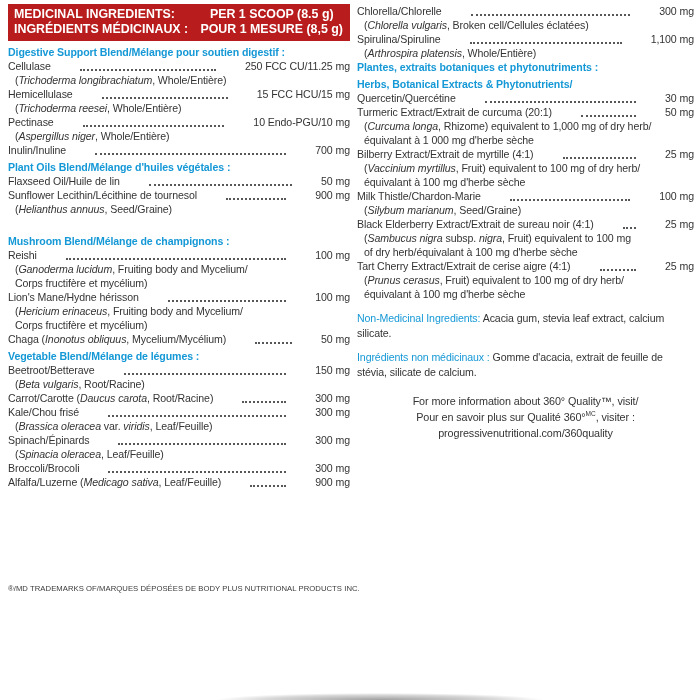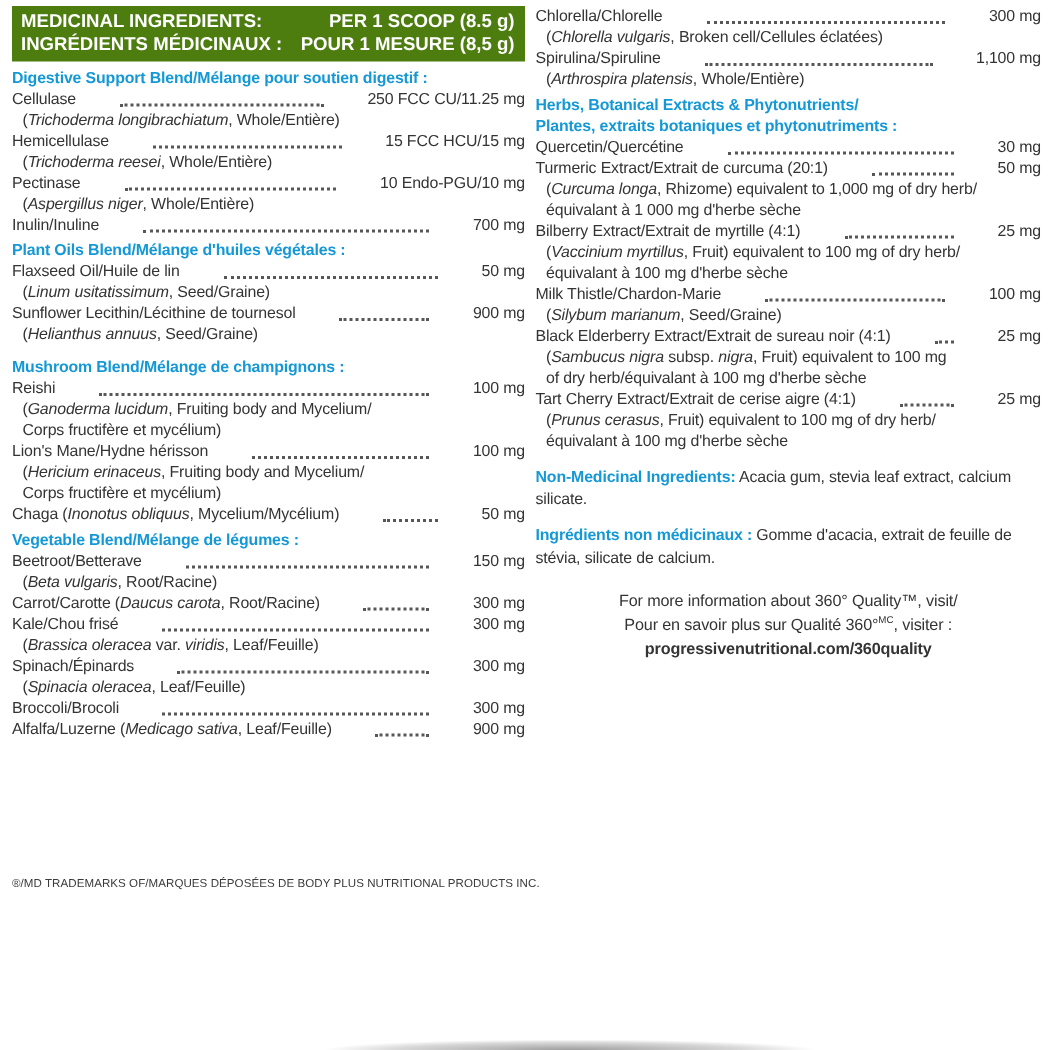--- a/index.html
+++ b/index.html
@@ -10,48 +10,48 @@
   }
   .col{position:absolute;top:4px;}
   .col-left{left:8px;width:342px;}
   .col-right{left:357px;width:337px;}
   .header-bar{
     display:flex;justify-content:space-between;align-items:stretch;
     color:#fff;font-weight:bold;font-size:12.4px;line-height:15px;
     padding:3px 7px 4px 6px;margin-bottom:4px;
   }
   .header-bar .hcol{display:flex;flex-direction:column;}
-  .header-bar .right{text-align:right;}
+  .header-bar .right{text-align:center;}
   .row{font-size:10.6px;line-height:14px;letter-spacing:-0.1px;}
   .heading{font-weight:bold;margin-top:3px;}
   .entry{display:flex;align-items:flex-end;gap:26px;}
   .entry .name{white-space:nowrap;}
   .entry .dots{flex:1;border-bottom:2px dotted #565759;margin:0 3px 2px 3px;min-width:8px;}
   .entry .amount{white-space:nowrap;}
   .detail{padding-left:7px;white-space:nowrap;}
   .para{margin-top:10px;line-height:14.5px;}
   .center{text-align:center;line-height:16px;font-size:10.8px;}
   .it{font-style:italic;}
-  .bd{font-weight:bold;}
+  .bd{font-weight:normal;}
   .sup{font-size:6.5px;vertical-align:super;line-height:0;letter-spacing:0;}
   .trademark{
     position:absolute;left:8px;top:584px;font-size:7.7px;letter-spacing:0.05px;
     color:#3a3a3c;white-space:nowrap;
   }
   .bottom-shadow{
     position:absolute;left:170px;bottom:0px;width:420px;height:9px;
     background:radial-gradient(ellipse 50% 100% at 50% 100%, rgba(40,40,42,0.45) 0%, rgba(40,40,42,0.18) 55%, rgba(40,40,42,0) 78%);
     pointer-events:none;
   }
 </style>
 </head>
 <body>
 
 <div class="col col-left">
-  <div class="header-bar" style="background: #4d7c0f;">
+  <div class="header-bar" style="background: #b91c1c;">
     <div class="hcol">
       <span>MEDICINAL INGREDIENTS:</span>
       <span>INGRÉDIENTS MÉDICINAUX :</span>
     </div>
     <div class="hcol right">
       <span>PER 1 SCOOP (8.5 g)</span>
       <span>POUR 1 MESURE (8,5 g)</span>
     </div>
   </div>
   <div>
@@ -78,28 +78,27 @@
         <span class="name"><span>Inulin/Inuline</span></span>
         <span class="dots"></span>
         <span class="amount">700 mg</span>
       </div>
       <div class="row heading" style="margin-top: 3px; color: rgb(21, 152, 214);"><span>Plant Oils Blend/Mélange d'huiles végétales :</span></div>
       <div class="row entry">
         <span class="name"><span>Flaxseed Oil/Huile de lin</span></span>
         <span class="dots"></span>
         <span class="amount">50 mg</span>
       </div>
-      <div class="row detail"><span>(</span><span class="it">Linum usitatissimum</span><span>, Seed/Graine)</span></div>
       <div class="row entry">
         <span class="name"><span>Sunflower Lecithin/Lécithine de tournesol</span></span>
         <span class="dots"></span>
         <span class="amount">900 mg</span>
       </div>
       <div class="row detail"><span>(</span><span class="it">Helianthus annuus</span><span>, Seed/Graine)</span></div>
-      <div class="row heading" style="margin-top: 8px; color: rgb(21, 152, 214);"><span>Mushroom Blend/Mélange de champignons :</span></div>
+      <div class="row heading" style="margin-top: 18px; color: rgb(21, 152, 214);"><span>Mushroom Blend/Mélange de champignons :</span></div>
       <div class="row entry">
         <span class="name"><span>Reishi</span></span>
         <span class="dots"></span>
         <span class="amount">100 mg</span>
       </div>
       <div class="row detail"><span>(</span><span class="it">Ganoderma lucidum</span><span>, Fruiting body and Mycelium/</span></div>
       <div class="row detail"><span>Corps fructifère et mycélium)</span></div>
       <div class="row entry">
         <span class="name"><span>Lion's Mane/Hydne hérisson</span></span>
         <span class="dots"></span>
@@ -156,22 +155,22 @@
         <span class="dots"></span>
         <span class="amount">300 mg</span>
       </div>
       <div class="row detail"><span>(</span><span class="it">Chlorella vulgaris</span><span>, Broken cell/Cellules éclatées)</span></div>
       <div class="row entry">
         <span class="name"><span>Spirulina/Spiruline</span></span>
         <span class="dots"></span>
         <span class="amount">1,100 mg</span>
       </div>
       <div class="row detail"><span>(</span><span class="it">Arthrospira platensis</span><span>, Whole/Entière)</span></div>
+      <div class="row heading" style="margin-top: 0px; color: rgb(21, 152, 214);"><span>Plantes, extraits botaniques et phytonutriments :</span></div>
       <div class="row heading" style="margin-top: 3px; color: rgb(21, 152, 214);"><span>Herbs, Botanical Extracts &amp; Phytonutrients/</span></div>
-      <div class="row heading" style="margin-top: 0px; color: rgb(21, 152, 214);"><span>Plantes, extraits botaniques et phytonutriments :</span></div>
       <div class="row entry">
         <span class="name"><span>Quercetin/Quercétine</span></span>
         <span class="dots"></span>
         <span class="amount">30 mg</span>
       </div>
       <div class="row entry">
         <span class="name"><span>Turmeric Extract/Extrait de curcuma (20:1)</span></span>
         <span class="dots"></span>
         <span class="amount">50 mg</span>
       </div>

